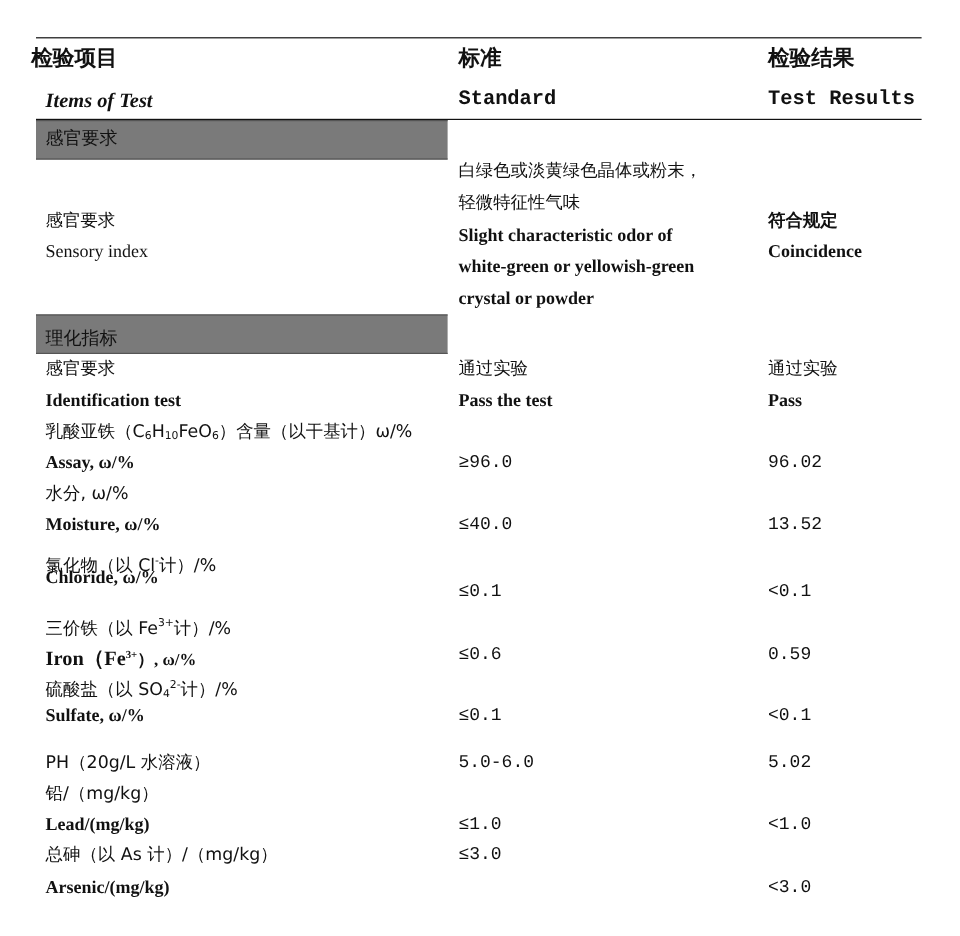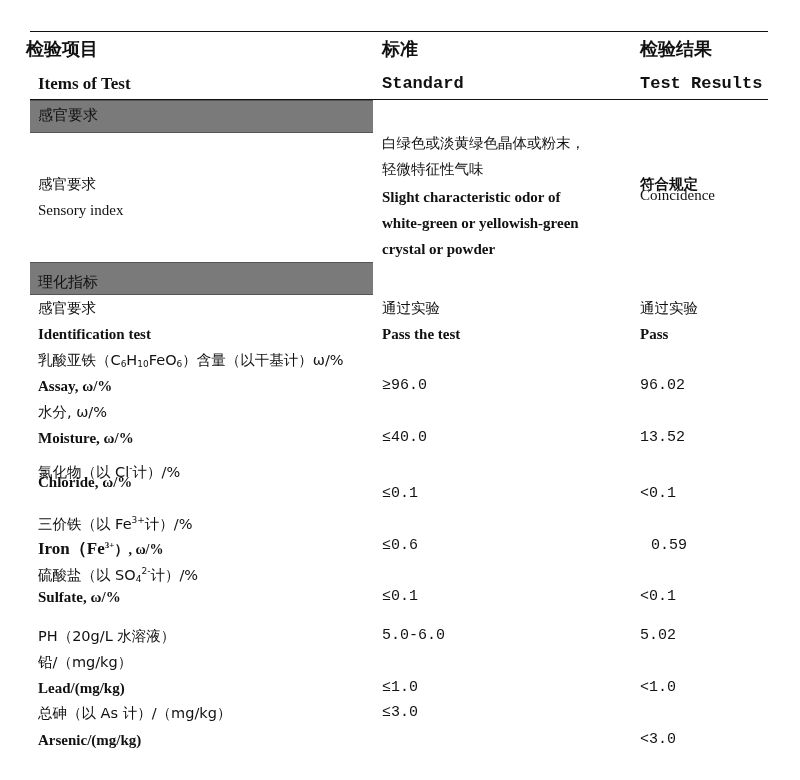--- a/index.html
+++ b/index.html
@@ -22,40 +22,40 @@
 </style>
 </head>
 <body>
 
 <div>
 
   <div class="rule" style="top:31px;"></div>
   <div class="rule" style="top:99px;"></div>
 
   <div class="t h-cn" style="left:26px; top:40px;">检验项目</div>
-  <div class="t h-en" style="left:38px; top:75px;">Items of Test</div>
+  <div class="t h-en" style="left:38px; top:75px;font-style:italic;">Items of Test</div>
   <div class="t h-cn" style="left:382px; top:40px;">标准</div>
   <div class="t h-mono" style="left:382px; top:75px;">Standard</div>
   <div class="t h-cn" style="left:640px; top:40px;">检验结果</div>
   <div class="t h-mono" style="left:640px; top:75px;">Test Results</div>
 
   <div class="bar" style="top:100px; height:31px;">
     <span>感官要求</span>
   </div>
 
   <div>
     <div class="t cn" style="left:38px; top:175px;">感官要求</div>
     <div class="t en" style="left:38px; top:201px; font-weight:normal;">Sensory index</div>
     <div class="t cn" style="left:382px; top:134px;">白绿色或淡黄绿色晶体或粉末，</div>
     <div class="t cn" style="left:382px; top:160px;">轻微特征性气味</div>
     <div class="t en" style="left:382px; top:188px;">Slight characteristic odor of</div>
     <div class="t en" style="left:382px; top:214px;">white-green or yellowish-green</div>
     <div class="t en" style="left:382px; top:240px;">crystal or powder</div>
     <div class="t cn" style="left:640px; top:175px;font-weight:bold;">符合规定</div>
-    <div class="t en" style="left:640px; top:186px; font-weight:normal;text-align:center;">Coincidence</div>
+    <div class="t en" style="left:640px; top:201px; font-weight:bold;text-align:center;">Coincidence</div>
   </div>
 
   <div class="bar" style="top:262px; height:31px;">
     <span style="top:10px;">理化指标</span>
   </div>
 
   <div>
     <div class="t cn" style="left:38px; top:299px;">感官要求</div>
     <div class="t en" style="left:38px; top:325px;">Identification test</div>
     <div class="t cn" style="left:382px; top:299px;">通过实验</div>
@@ -82,21 +82,21 @@
     <div class="t cn" style="left:38px; top:459px;"><span>氯化物（以 Cl</span><sup>-</sup><span>计）/%</span></div>
     <div class="t en" style="left:38px; top:473px;">Chloride, ω/%</div>
     <div class="t num" style="left:382px; top:485px;">≤0.1</div>
     <div class="t num" style="left:640px; top:485px;">&lt;0.1</div>
   </div>
 
   <div>
     <div class="t cn" style="left:38px; top:511px;"><span>三价铁（以 Fe</span><sup>3+</sup><span>计）/%</span></div>
     <div class="t en" style="left:38px; top:536px; font-size:17px;"><span>Iron（Fe</span><sup>3+</sup><span style="font-size:14px;">）, ω/%</span></div>
     <div class="t num" style="left:382px; top:537px;">≤0.6</div>
-    <div class="t num" style="left:640px; top:537px;margin-left:11px;">0.59</div>
+    <div class="t num" style="left:640px; top:537px;">0.59</div>
   </div>
 
   <div>
     <div class="t cn" style="left:38px; top:562px;"><span>硫酸盐（以 SO</span><sub>4</sub><sup>2-</sup><span>计）/%</span></div>
     <div class="t en" style="left:38px; top:588px;text-align:center;">Sulfate, ω/%</div>
     <div class="t num" style="left:382px; top:588px;">≤0.1</div>
     <div class="t num" style="left:640px; top:588px;">&lt;0.1</div>
   </div>
 
   <div>

